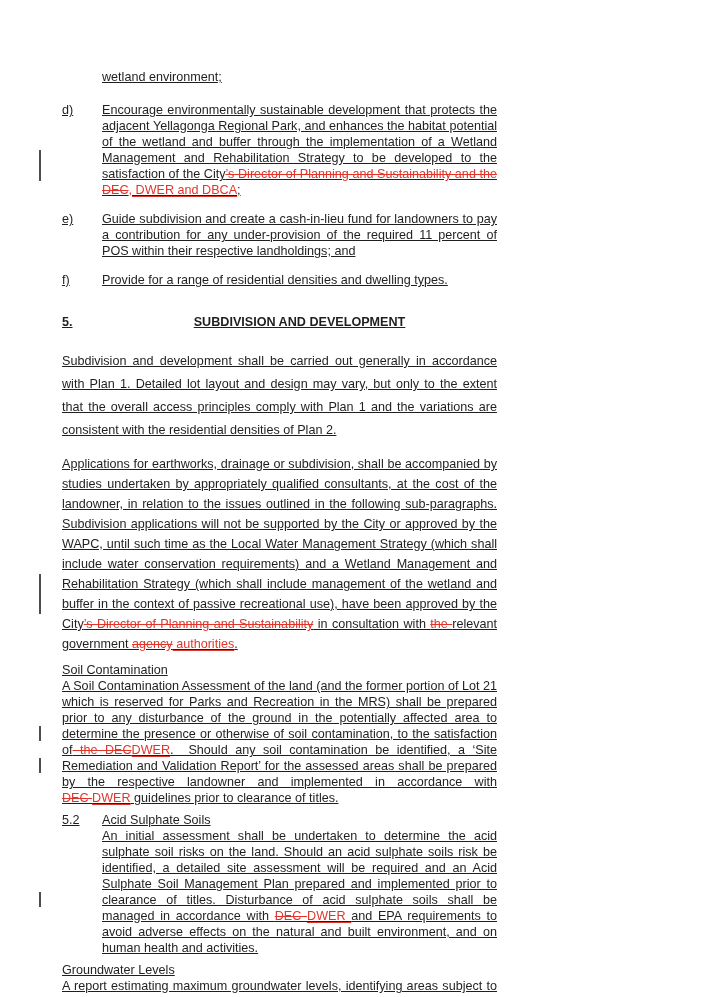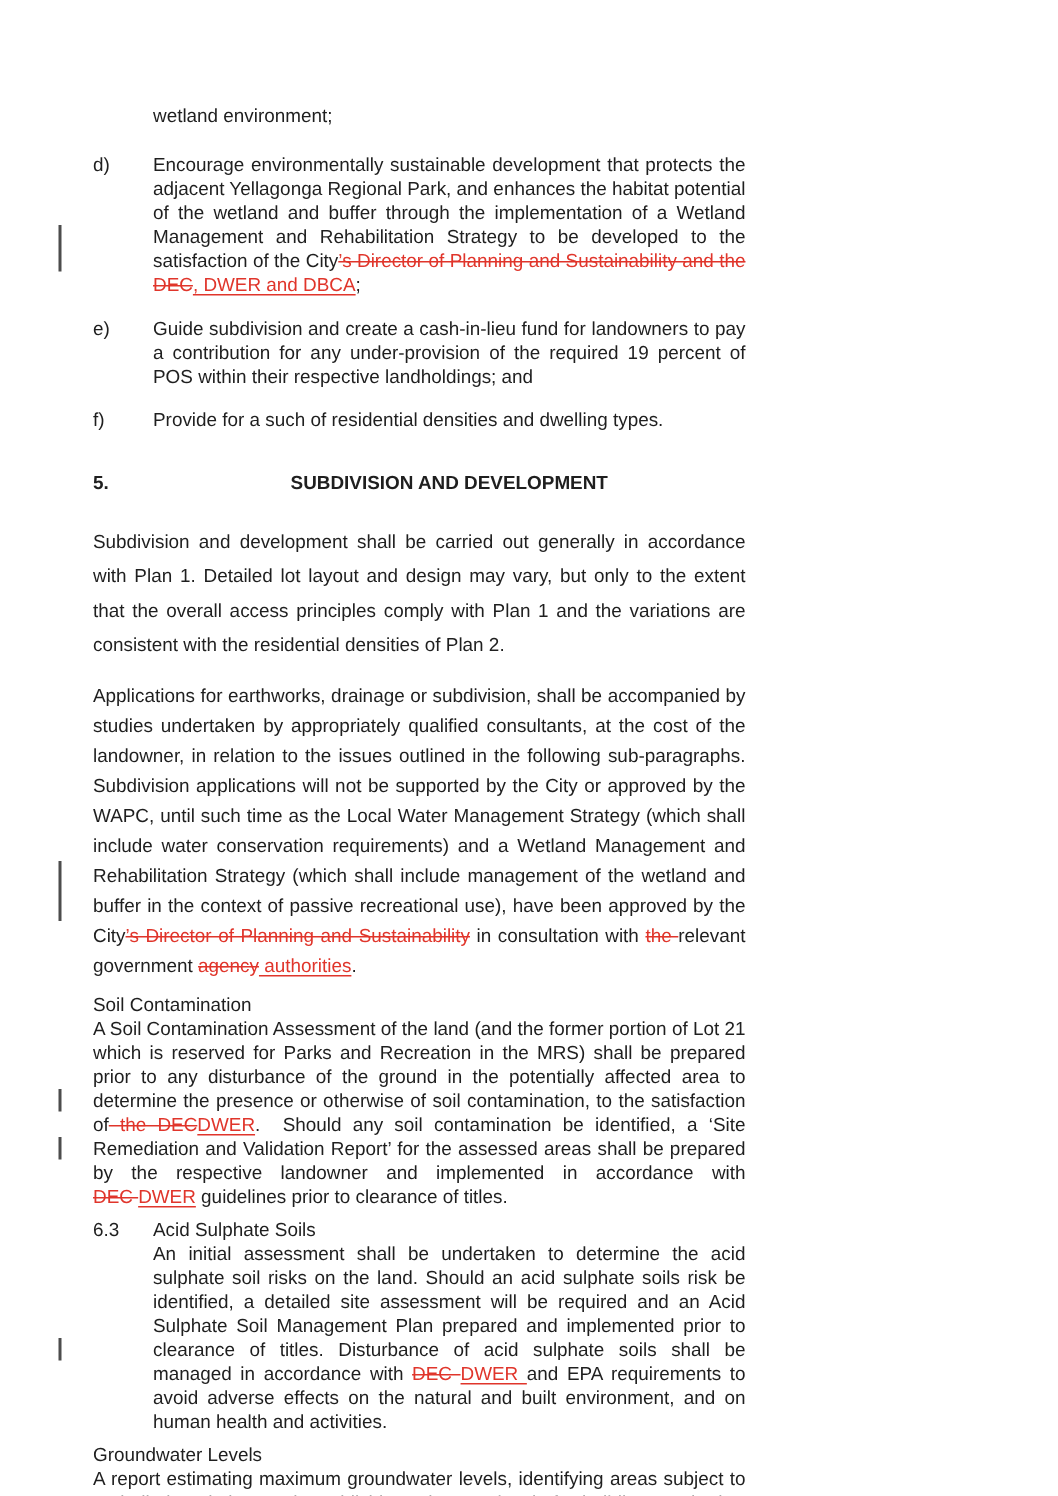--- a/index.html
+++ b/index.html
@@ -11,20 +11,21 @@
     width:705px;height:997px;overflow:hidden;
     font-family:"Liberation Sans", sans-serif;
     color:#1f1f1f;
     font-size:12.6px;
   }
   .page{
     position:relative;
     width:570px;height:997px;
     box-sizing:border-box;
     padding:69px 73px 0 62px;
+    text-decoration:underline;
   }
   .item{display:flex;position:relative;line-height:16px;}
   .item-label{width:40px;flex:none;}
   .item-body{flex:1;text-align:justify;}
   .para{position:relative;text-align:justify;line-height:16px;margin-top:12px;}
   .mb-wetland{margin-bottom:17px;}
   .mb-item{margin-bottom:13px;}
   .mb-f{margin-bottom:26px;}
   .heading{font-weight:bold;}
   .mb-heading{margin-bottom:20px;}
@@ -46,26 +47,26 @@
   </div>
 
   <div class="item mb-item">
     <div class="change-bar" style="top:48px;height:31px;"></div>
     <div class="item-label">d)</div>
     <div class="item-body"><span>Encourage environmentally sustainable development that protects the adjacent Yellagonga Regional Park, and enhances the habitat potential of the wetland and buffer through the implementation of a Wetland Management and Rehabilitation Strategy to be developed to the satisfaction of the City</span><span class="del">’s Director of Planning and Sustainability and the DEC</span><span class="ins">, DWER and DBCA</span><span>;</span></div>
   </div>
 
   <div class="item mb-item">
     <div class="item-label">e)</div>
-    <div class="item-body"><span>Guide subdivision and create a cash-in-lieu fund for landowners to pay a contribution for any under-provision of the required 19 percent of POS within their respective landholdings; and</span></div>
+    <div class="item-body"><span>Guide subdivision and create a cash-in-lieu fund for landowners to pay a contribution for any under-provision of the required 11 percent of POS within their respective landholdings; and</span></div>
   </div>
 
   <div class="item mb-f">
     <div class="item-label">f)</div>
-    <div class="item-body"><span>Provide for a such of residential densities and dwelling types.</span></div>
+    <div class="item-body"><span>Provide for a range of residential densities and dwelling types.</span></div>
   </div>
 
   <div class="item heading mb-heading">
     <div class="item-label">5.</div>
     <div class="item-body" style="text-align:center;">SUBDIVISION AND DEVELOPMENT</div>
   </div>
 
   <div class="para para-1"><span>Subdivision and development shall be carried out generally in accordance with Plan 1. Detailed lot layout and design may vary, but only to the extent that the overall access principles comply with Plan 1 and the variations are consistent with the residential densities of Plan 2.</span></div>
 
   <div class="para para-2">
@@ -74,21 +75,21 @@
   </div>
 
   <div class="item mb-sub">
     <div class="change-bar" style="top:64px;height:15px;"></div>
     <div class="change-bar" style="top:96px;height:15px;"></div>
     <div class="item-body"><span>Soil Contamination</span><br><span>A Soil Contamination Assessment of the land (and the former portion of Lot 21 which is reserved for Parks and Recreation in the MRS) shall be prepared prior to any disturbance of the ground in the potentially affected area to determine the presence or otherwise of soil contamination, to the satisfaction of</span><span class="del">&nbsp;the DEC</span><span class="ins">DWER</span><span>. &nbsp;Should any soil contamination be identified, a ‘Site Remediation and Validation Report’ for the assessed areas shall be prepared by the respective landowner and implemented in accordance with </span><span class="del">DEC&nbsp;</span><span class="ins">DWER</span><span> guidelines prior to clearance of titles.</span></div>
   </div>
 
   <div class="item mb-sub">
     <div class="change-bar" style="top:80px;height:15px;"></div>
-    <div class="item-label">6.3</div>
+    <div class="item-label">5.2</div>
     <div class="item-body"><span>Acid Sulphate Soils</span><br><span>An initial assessment shall be undertaken to determine the acid sulphate soil risks on the land. Should an acid sulphate soils risk be identified, a detailed site assessment will be required and an Acid Sulphate Soil Management Plan prepared and implemented prior to clearance of titles. Disturbance of acid sulphate soils shall be managed in accordance with </span><span class="del">DEC&nbsp;</span><span class="ins">DWER&nbsp;</span><span>and EPA requirements to avoid adverse effects on the natural and built environment, and on human health and activities.</span></div>
   </div>
 
   <div class="item">
     <div class="item-body"><span>Groundwater Levels</span><br><span>A report estimating maximum groundwater levels, identifying areas subject to periodic inundation, and establishing adequate levels for buildings and other development shall be submitted with engineering plans for primary infrastructure (roads, drainage etc) and approved before construction commences.</span></div>
   </div>
 
 </div>
 
 </body></html>

